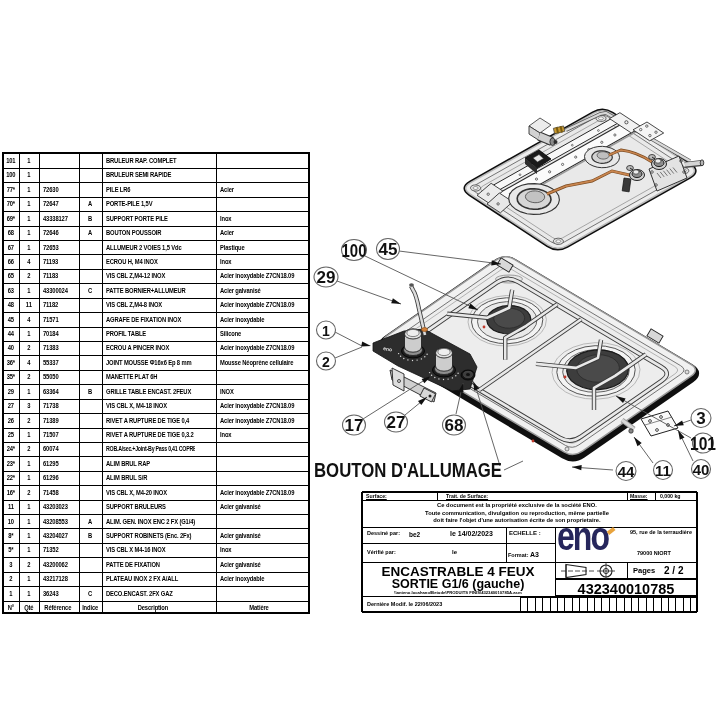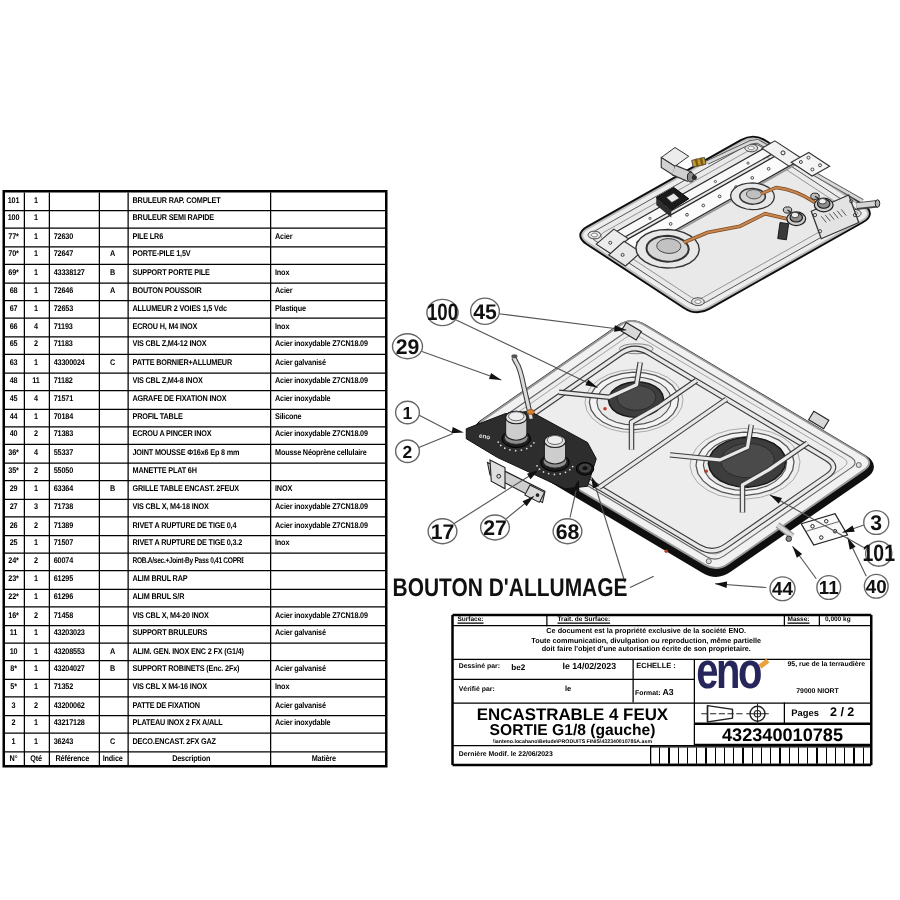--- a/index.html
+++ b/index.html
@@ -529,21 +529,21 @@
 <div style="position:absolute;left:530px;top:550.5px;font-size:7px;font-weight:bold;white-space:nowrap;">A3</div>
 
 <div style="position:absolute;left:556px;top:524px;width:70px;height:38px;overflow:hidden;">
         <span style="font-size:41px;font-weight:bold;color:#26265c;letter-spacing:-2.5px;position:absolute;left:1px;top:-11px;transform:scaleX(0.78);transform-origin:left top;">eno</span>
       </div>
 <div style="position:absolute;left:607px;top:528.5px;width:8px;height:3.5px;background:#e8a33d;transform:rotate(-38deg);"></div>
 <div style="position:absolute;left:630px;top:528.5px;font-size:5.5px;font-weight:bold;white-space:nowrap;">95, rue de la terraudière</div>
 <div style="position:absolute;left:637px;top:549.5px;font-size:5.5px;font-weight:bold;white-space:nowrap;">79000 NIORT</div>
 
 <div style="position:absolute;left:308px;top:563.5px;width:300px;text-align:center;font-size:13.5px;font-weight:bold;white-space:nowrap;">ENCASTRABLE 4 FEUX</div>
-<div style="position:absolute;left:308px;top:576.5px;width:300px;text-align:center;font-size:12.5px;font-weight:bold;white-space:nowrap;">SORTIE G1/8 (gauche)</div>
+<div style="position:absolute;left:308px;top:576.5px;width:300px;text-align:center;font-size:12.5px;font-weight:bold;white-space:nowrap;">SORTIE G1/6 (gauche)</div>
 <div style="position:absolute;left:308px;top:590px;width:300px;text-align:center;font-size:4.2px;font-weight:bold;white-space:nowrap;">\\anteno.locahano\Betude\PRODUITS FINIS\432340010785A.asm</div>
 
 <div style="position:absolute;left:633px;top:565.5px;font-size:7.5px;font-weight:bold;white-space:nowrap;">Pages</div>
 <div style="position:absolute;left:664px;top:564.5px;font-size:10px;font-weight:bold;white-space:nowrap;">2 / 2</div>
 
 <div style="position:absolute;left:476px;top:580.5px;width:300px;text-align:center;font-size:14.5px;font-weight:bold;white-space:nowrap;">432340010785</div>
 
 <div style="position:absolute;left:367px;top:600.5px;font-size:5.5px;font-weight:bold;white-space:nowrap;">Dernière Modif. le  22/06/2023</div>
 
 <div style="position:absolute;left:520px;top:597.5px;width:177px;height:13px;border-bottom:1px solid #000;background:repeating-linear-gradient(90deg,#000 0 1px,transparent 1px 7.4px);"></div>

